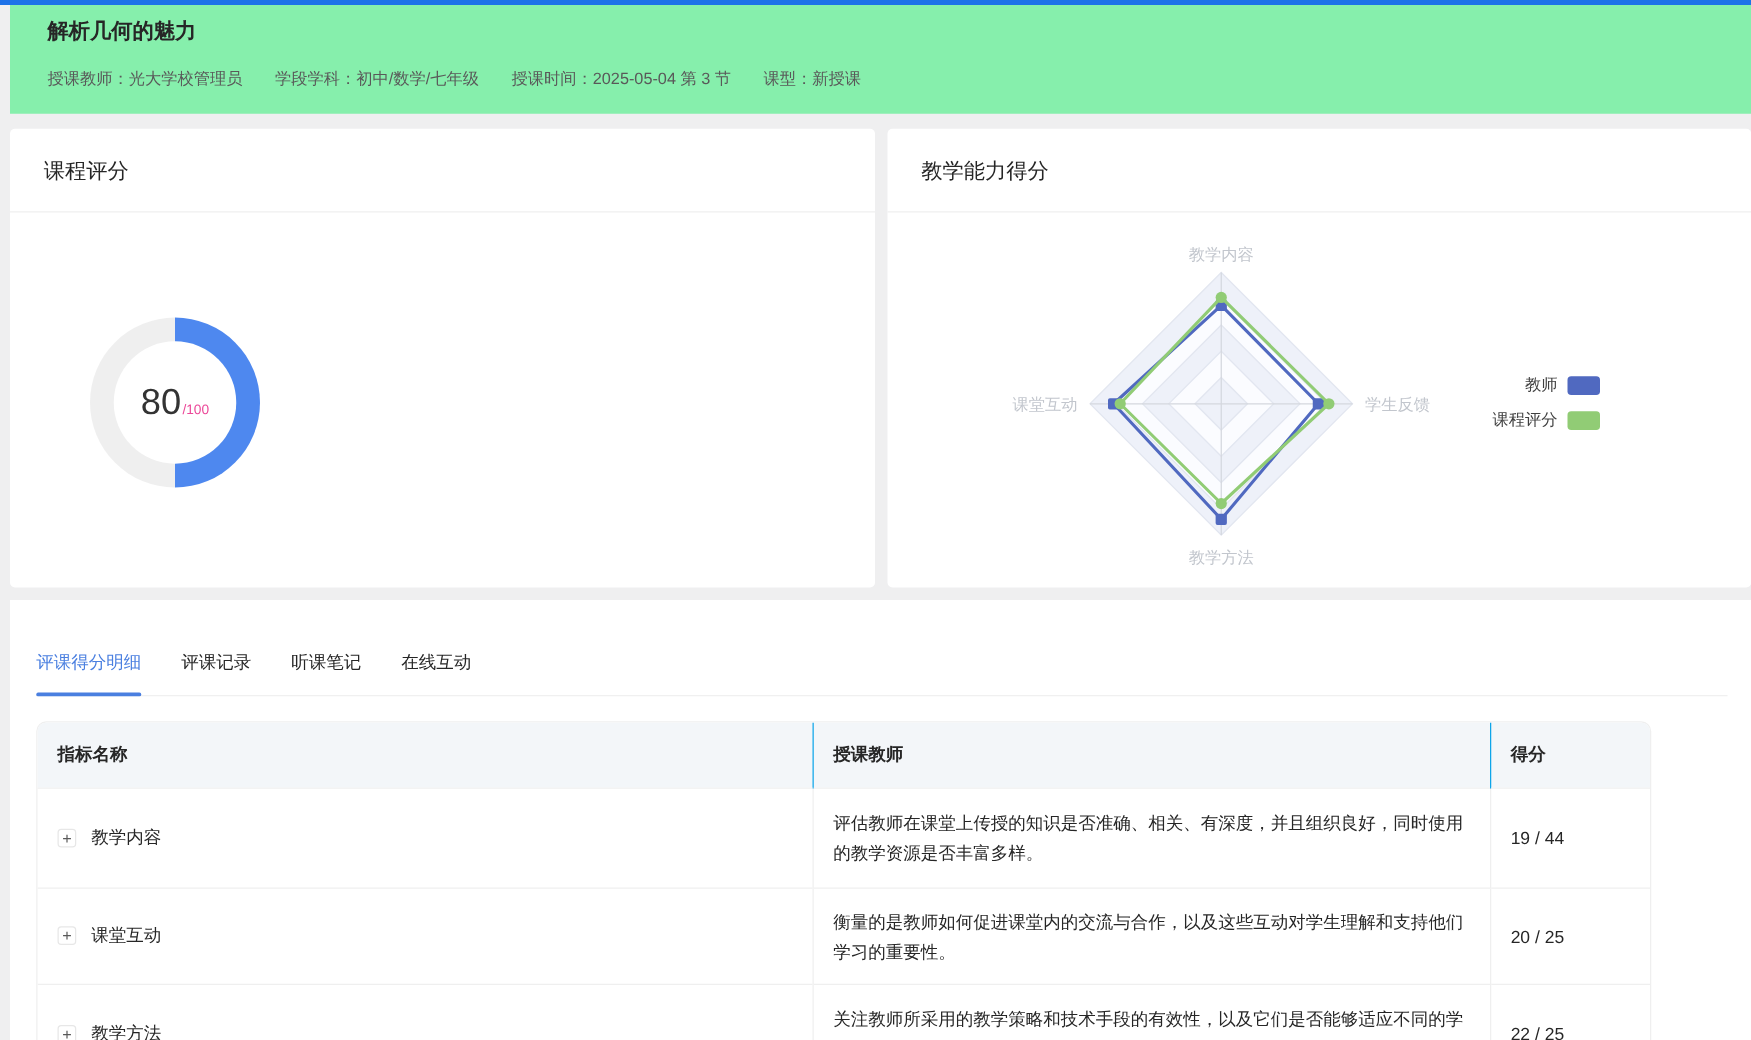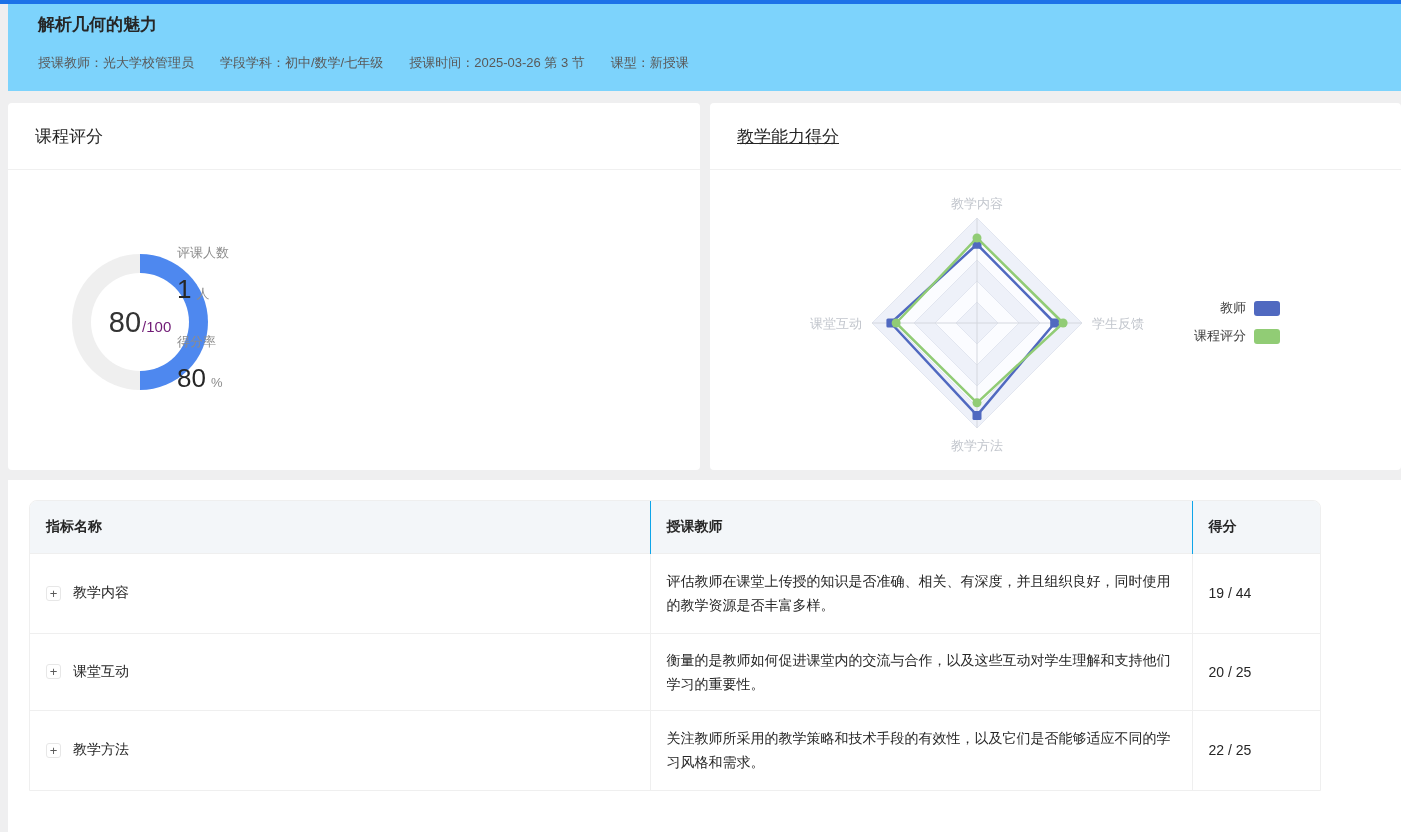--- a/index.html
+++ b/index.html
@@ -6,39 +6,39 @@
   html,body { width:1401px; height:832px; overflow:hidden; }
   body {
     position:relative;
     background:#efeff0;
     font-family:"Liberation Sans","DejaVu Sans",sans-serif;
     color:#262626;
   }
   .top-bar { position:absolute; left:0; top:0; width:100%; height:4px; }
 
   
-  .header-card { position:absolute; left:8px; top:4px; right:0; height:87px; background:#7dd3fc; padding:11px 0 0 30px; }
+  .header-card { position:absolute; left:8px; top:4px; right:0; height:87px; background:#86efac; padding:11px 0 0 30px; }
   .page-title { font-size:17px; font-weight:bold; line-height:20px; color:#262626; }
   .meta-row { display:flex; gap:26px; margin-top:19px; font-size:13px; color:#595959; }
 
   
   .card { position:absolute; top:103px; background:#fff; border-radius:4px; }
   .card-left  { left:8px;   width:692px; height:367px; }
-  .card-right { left:710px; width:691px; height:367px;text-decoration:underline; }
+  .card-right { left:710px; width:691px; height:367px; }
   .card-head { height:67px; border-bottom:1px solid #f0f0f0; display:flex; align-items:center; padding-left:27px;
                font-size:17px; font-weight:500; color:#262626; }
   .card-body { position:relative; height:299px; }
 
   
   .gauge { position:absolute; left:64px; top:84px; width:136px; height:136px; border-radius:50%; }
   .gauge-hole { position:absolute; inset:19px; background:#fff; border-radius:50%;
                 display:flex; align-items:center; justify-content:center; }
   .gauge-text { display:flex; align-items:baseline; }
   .gauge-score { font-size:29px; color:#333; }
-  .gauge-max { font-size:15px; color:#701a75; margin-left:1px; }
+  .gauge-max { font-size:11px; color:#ec4899; margin-left:1px; }
 
   
   .stats { position:absolute; left:169px; top:74px; }
   .stat-label { font-size:13px; color:#8c8c8c; }
   .stat-value { margin-top:12px; font-size:26px; color:#262626; line-height:30px; }
   .stat-unit { font-size:13px; color:#8c8c8c; margin-left:5px; }
   .stat-gap { margin-top:24px; }
 
   
   .radar-wrap { position:absolute; left:87px; top:8px; width:360px; height:290px; }
@@ -72,41 +72,35 @@
 </head>
 <body>
 
 <div class="top-bar" style="background: rgb(29, 114, 232);"></div>
 
 <div class="header-card">
   <div class="page-title">解析几何的魅力</div>
   <div class="meta-row">
     <span>授课教师：光大学校管理员</span>
     <span>学段学科：初中/数学/七年级</span>
-    <span>授课时间：2025-03-26 第 3 节</span>
+    <span>授课时间：2025-05-04 第 3 节</span>
     <span>课型：新授课</span>
   </div>
 </div>
 
 <div class="card card-left">
   <div class="card-head">课程评分</div>
   <div class="card-body">
     <div class="gauge" id="gauge" style="background: conic-gradient(rgb(78, 136, 239) 0%, rgb(78, 136, 239) 50%, rgb(239, 239, 239) 50%, rgb(239, 239, 239) 100%);">
       <div class="gauge-hole">
         <div class="gauge-text">
           <span class="gauge-score">80</span>
           <span class="gauge-max">/100</span>
         </div>
       </div>
-    </div>
-    <div class="stats">
-      <div class="stat-label">评课人数</div>
-      <div class="stat-value"><span>1</span><span class="stat-unit">人</span></div>
-      <div class="stat-label stat-gap">得分率</div>
-      <div class="stat-value"><span>80</span><span class="stat-unit">%</span></div>
     </div>
   </div>
 </div>
 
 <div class="card card-right">
   <div class="card-head">教学能力得分</div>
   <div class="card-body">
     <div class="radar-wrap">
       <svg id="radar-svg" width="360" height="290" viewBox="0 0 360 290">
           <polygon points="180,40 285,145 180,250 75,145" fill="#eef1f9" stroke="#e2e6f0" stroke-width="1"></polygon>
@@ -139,20 +133,26 @@
       </div>
       <div class="legend-row">
         <span class="legend-label">课程评分</span>
         <span class="legend-swatch" id="swatch-1" style="background: rgb(145, 204, 117);"></span>
       </div>
     </div>
   </div>
 </div>
 
 <div class="bottom-panel">
+  <div class="tabs">
+    <div class="tab active" style="color: rgb(74, 127, 224);">评课得分明细</div>
+    <div class="tab">评课记录</div>
+    <div class="tab">听课笔记</div>
+    <div class="tab">在线互动</div>
+  </div>
 
   <div class="table-wrap">
     <table>
       <colgroup>
           <col style="width:620px">
           <col style="width:542px">
           <col style="width:130px">
         </colgroup>
       <thead>
         <tr>

